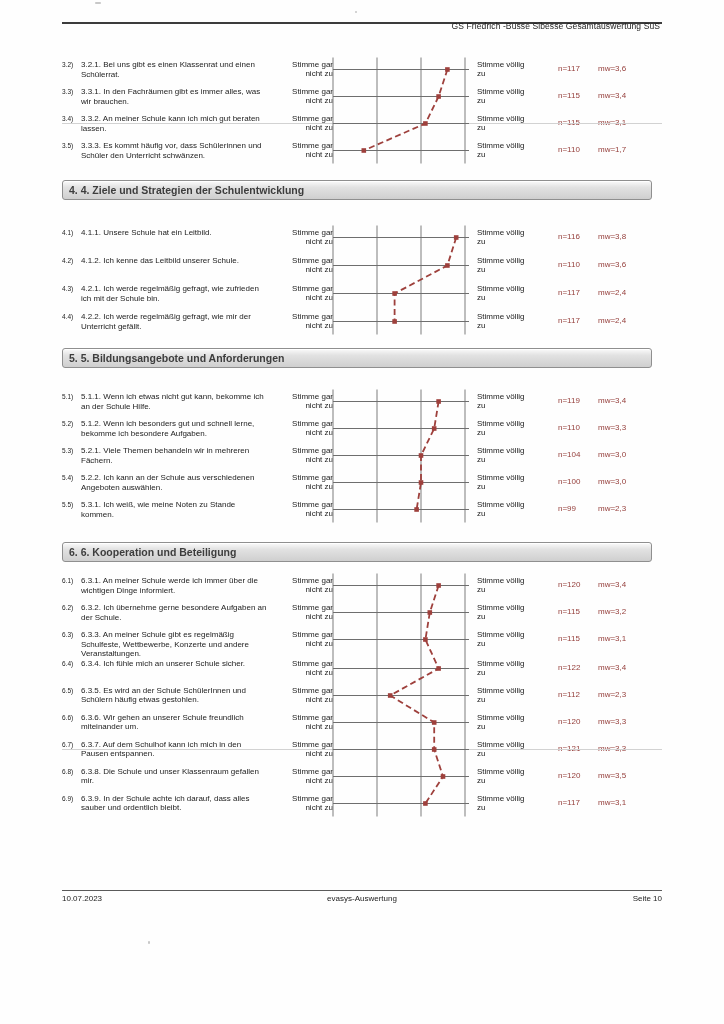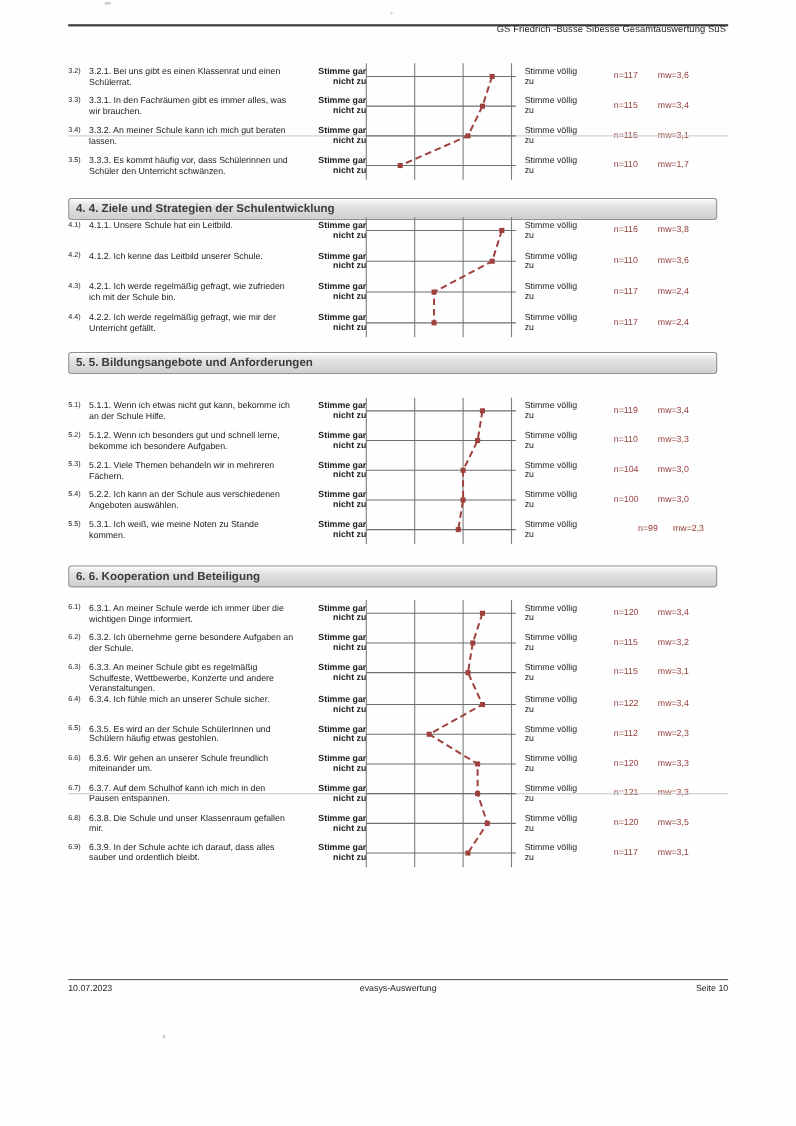--- a/index.html
+++ b/index.html
@@ -34,27 +34,27 @@
     line-height:18px;padding-left:6px;
     font-size:10.5px;font-weight:bold;color:#3d3d3d;
   }
 
   .rows-wrap{position:relative;width:600px;}
   .chart-overlay{position:absolute;left:0;top:0;overflow:visible;pointer-events:none;}
 
   .qrow{display:flex;align-items:flex-start;min-height:27px;position:relative;}
   .sec-1 .qrow{min-height:28px;}
   .sec-0 .rows-wrap{margin-top:20px;}
-  .sec-1{margin-top:12px;} .sec-1 .rows-wrap{}
+  .sec-1{margin-top:12px;} .sec-1 .rows-wrap{margin-top:28px;}
   .sec-2{margin-top:8px;}  .sec-2 .rows-wrap{margin-top:24px;}
   .sec-3{margin-top:15px;} .sec-3 .rows-wrap{margin-top:14px;}
 
   .q-ref{flex:none;width:19px;font-size:6.5px;color:#222;padding-top:1px;}
   .q-text{flex:none;width:196px;padding-right:10px;font-size:8px;line-height:9.6px;color:#222;}
-  .scale-left{flex:none;width:56px;text-align:right;font-size:8px;line-height:9px;color:#222;font-weight:bold;}
+  .scale-left{flex:none;width:56px;text-align:right;font-size:8px;line-height:9px;color:#222;}
   .chart-cell{flex:none;width:140px;height:20px;}
   .scale-right{flex:none;width:60px;margin-left:4px;font-size:8px;line-height:9px;color:#222;}
   .q-stats{flex:none;display:flex;padding-top:4px;font-size:8px;}
   .stat-n{margin-left:21px;width:40px;}
   .stat-mw{width:42px;}
 
   
   .page-footer{position:absolute;left:62px;right:62px;top:890px;}
   .footer-rule{border-top:1.5px solid #5a5a5a;}
   .footer-text{position:relative;display:flex;justify-content:space-between;margin-top:3px;font-size:8px;color:#222;gap:26px;}
@@ -328,21 +328,21 @@
             <div class="q-text">5.3.1. Ich weiß, wie meine Noten zu Stande kommen.</div>
             <div class="scale-left">
               <div>Stimme gar</div>
               <div>nicht zu</div>
             </div>
             <div class="chart-cell"></div>
             <div class="scale-right">
               <div>Stimme völlig</div>
               <div>zu</div>
             </div>
-            <div class="q-stats" style="color: rgb(150, 64, 61); text-align: right;">
+            <div class="q-stats" style="color: rgb(150, 64, 61);">
               <span class="stat-n">n=99</span>
               <span class="stat-mw">mw=2,3</span>
             </div>
           </div>
           <svg class="chart-overlay" width="600" height="135">
             <line x1="271" y1="-2.5" x2="271" y2="130.5" stroke="#7d7d7d" stroke-width="1"></line>
             <line x1="315" y1="-2.5" x2="315" y2="130.5" stroke="#7d7d7d" stroke-width="1"></line>
             <line x1="359" y1="-2.5" x2="359" y2="130.5" stroke="#7d7d7d" stroke-width="1"></line>
             <line x1="403" y1="-2.5" x2="403" y2="130.5" stroke="#7d7d7d" stroke-width="1"></line>
             <line x1="271" y1="9.5" x2="407" y2="9.5" stroke="#6e6e6e" stroke-width="1"></line>

